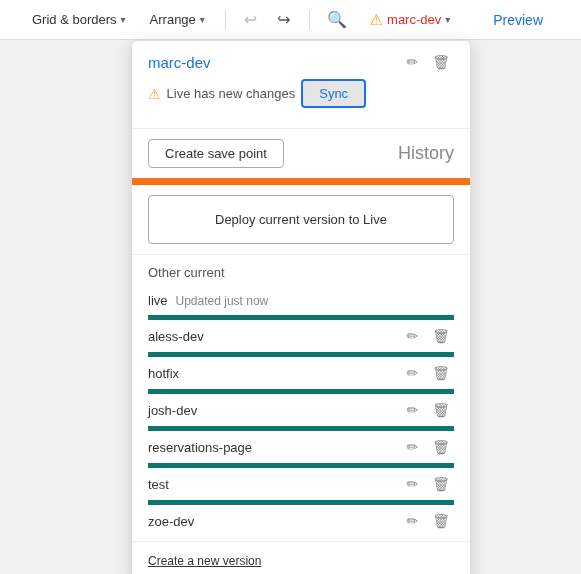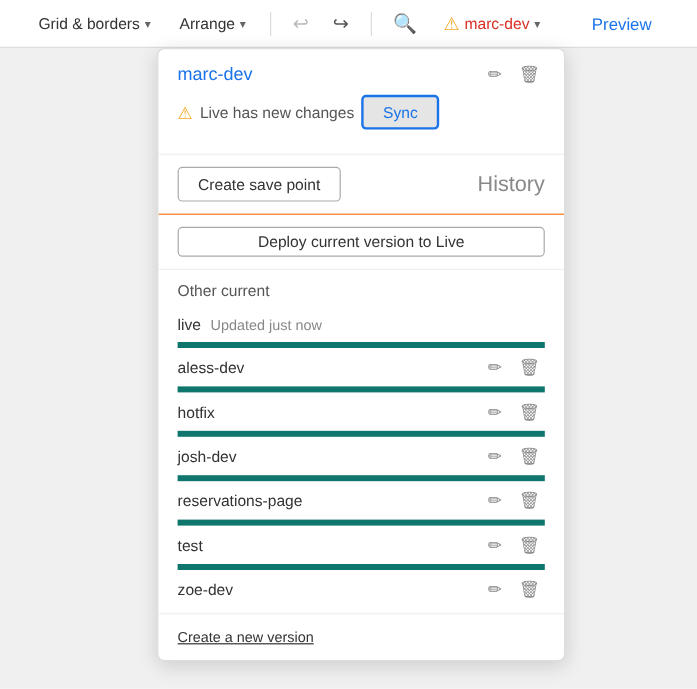--- a/index.html
+++ b/index.html
@@ -160,21 +160,21 @@
       cursor: pointer;
       font-size: 13px;
       font-weight: 500;
     }
 
     .panel-actions {
       display: flex;
       align-items: center;
       justify-content: space-between;
       padding: 10px 16px;
-      border-bottom: 1px solid #f97316;
+      border-bottom: 7px solid #f97316;
     }
 
     .create-save-btn {
       padding: 6px 16px;
       background: #fff;
       border: 1px solid #aaa;
       color: #333;
       border-radius: 4px;
       cursor: pointer;
       font-size: 13px;
@@ -189,21 +189,21 @@
       text-decoration: none;
     }
 
     .deploy-section {
       padding: 10px 16px;
       border-bottom: 1px solid #eee;
     }
 
     .deploy-btn {
       width: 100%;
-      padding: 4px;
+      padding: 16px;
       background: #fff;
       border: 1px solid #aaa;
       color: #333;
       border-radius: 4px;
       cursor: pointer;
       font-size: 13px;
       text-align: center;
     }
 
     

